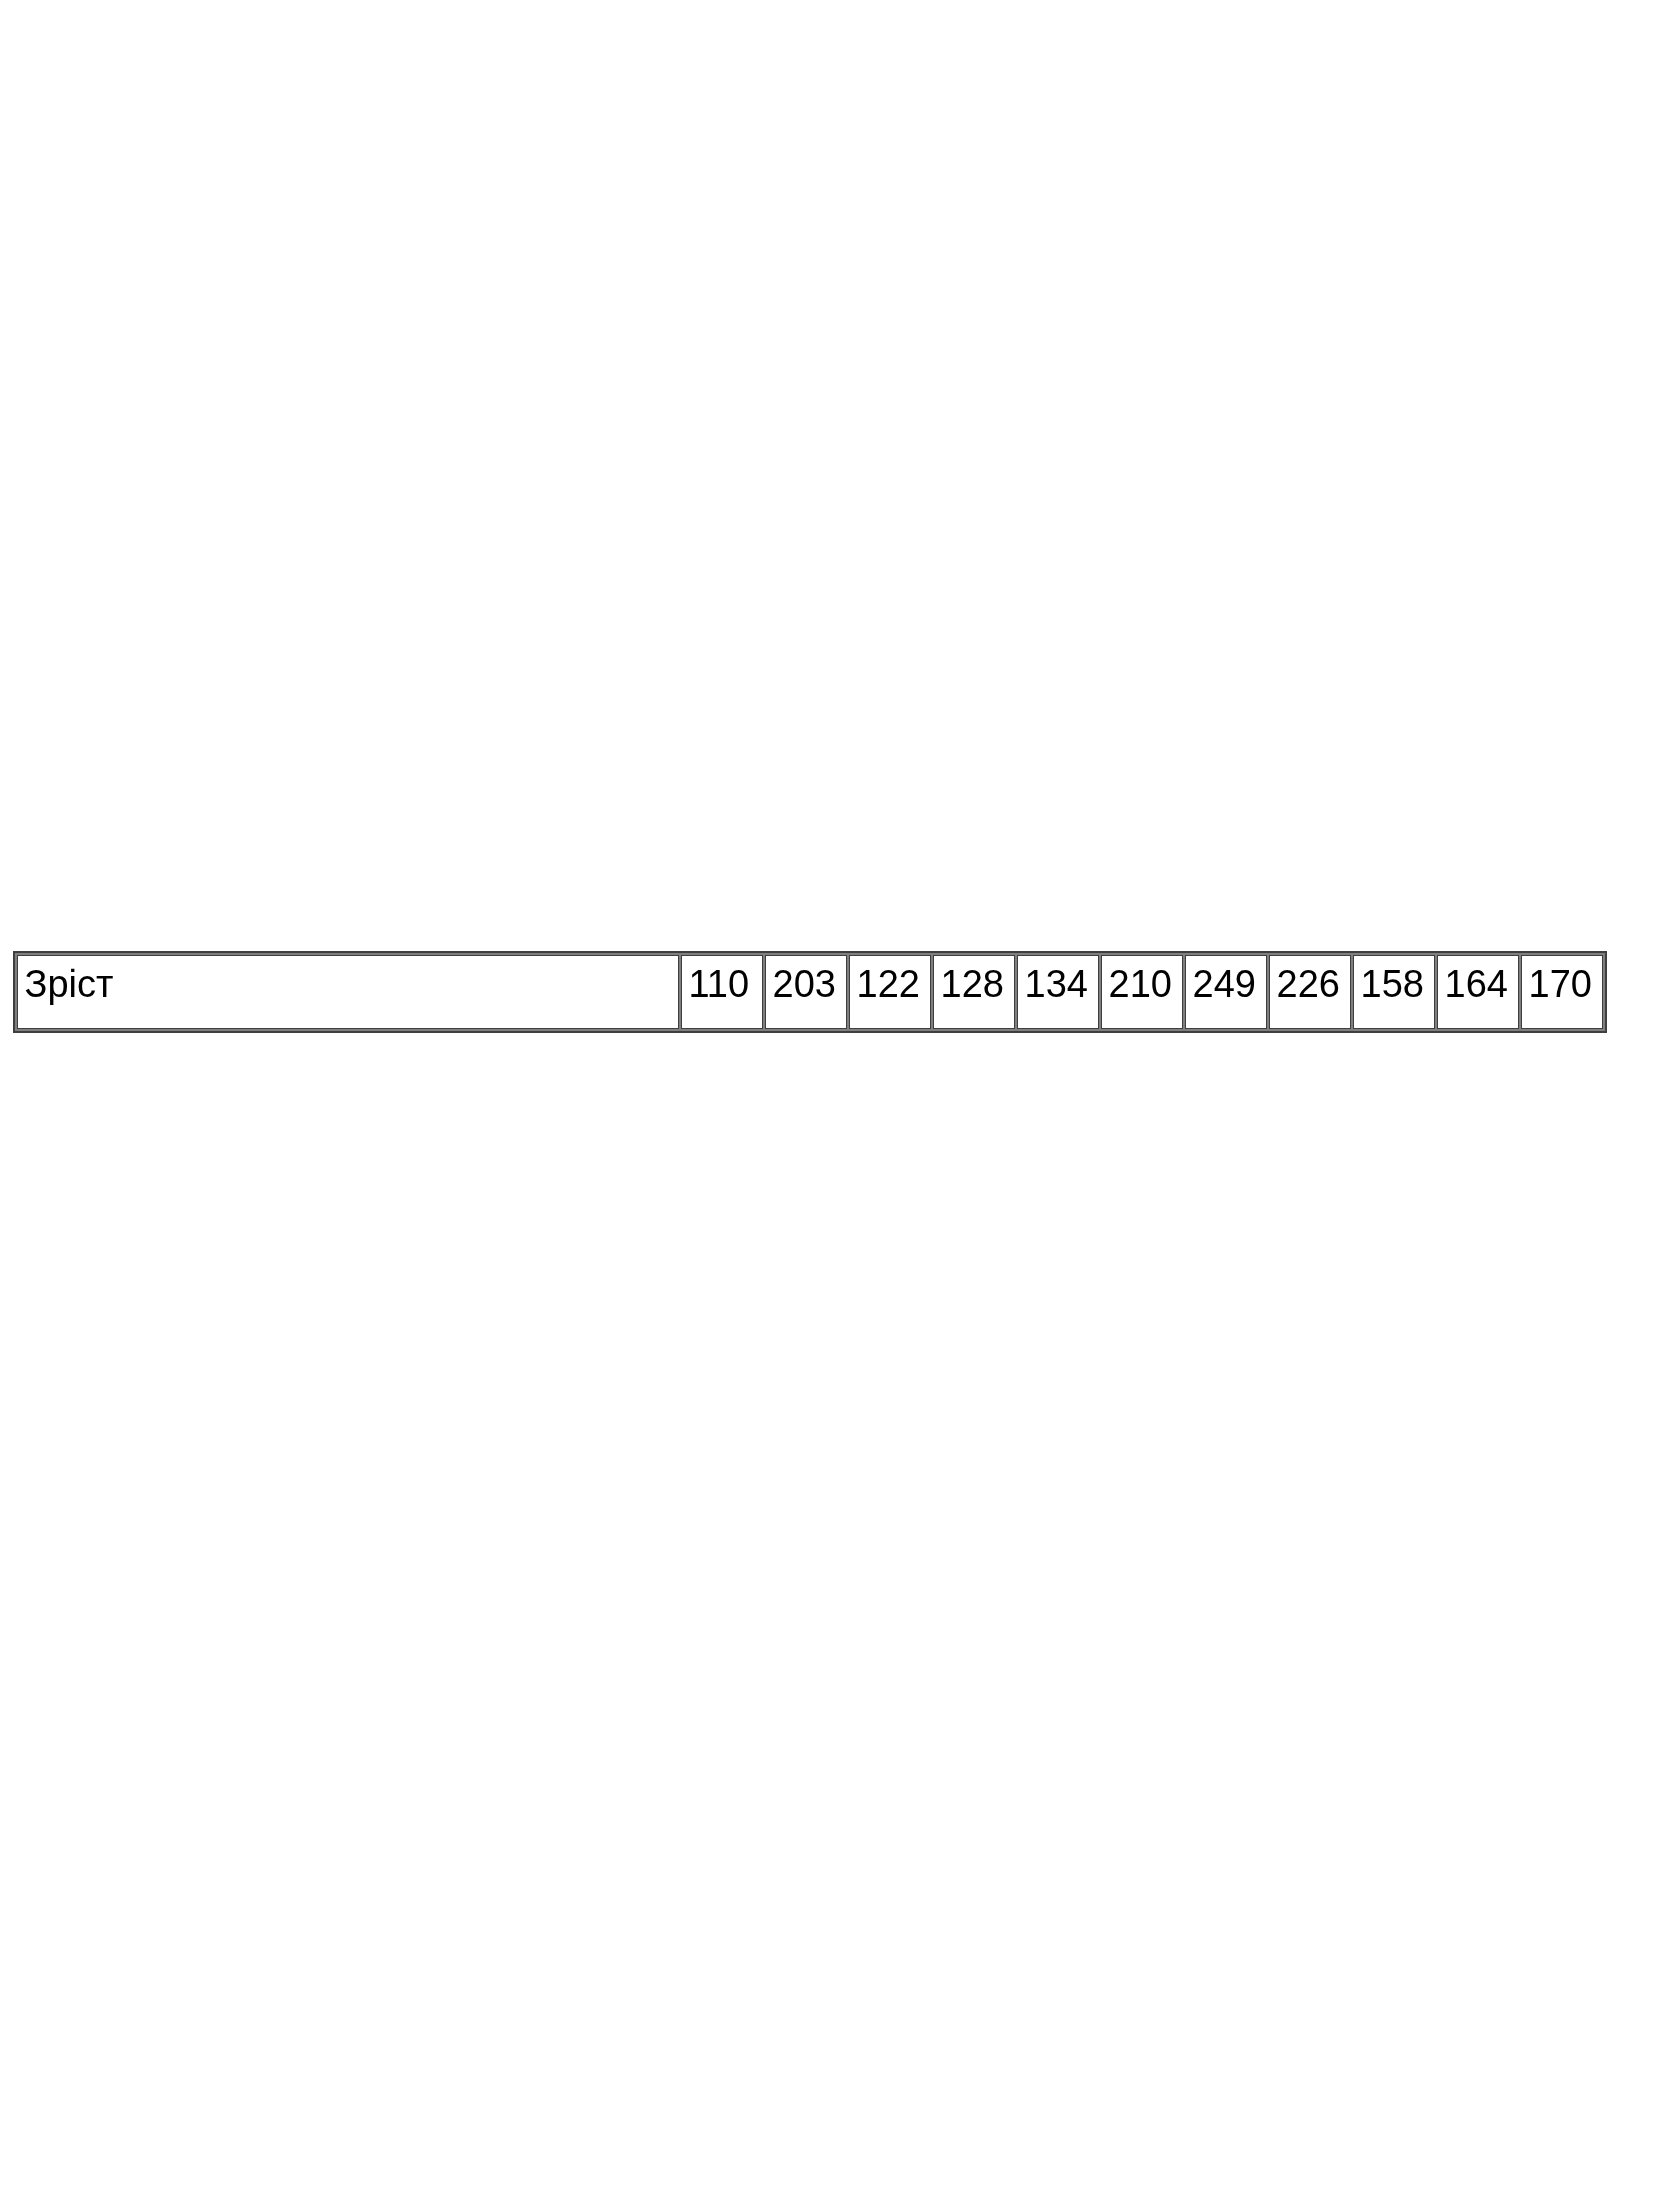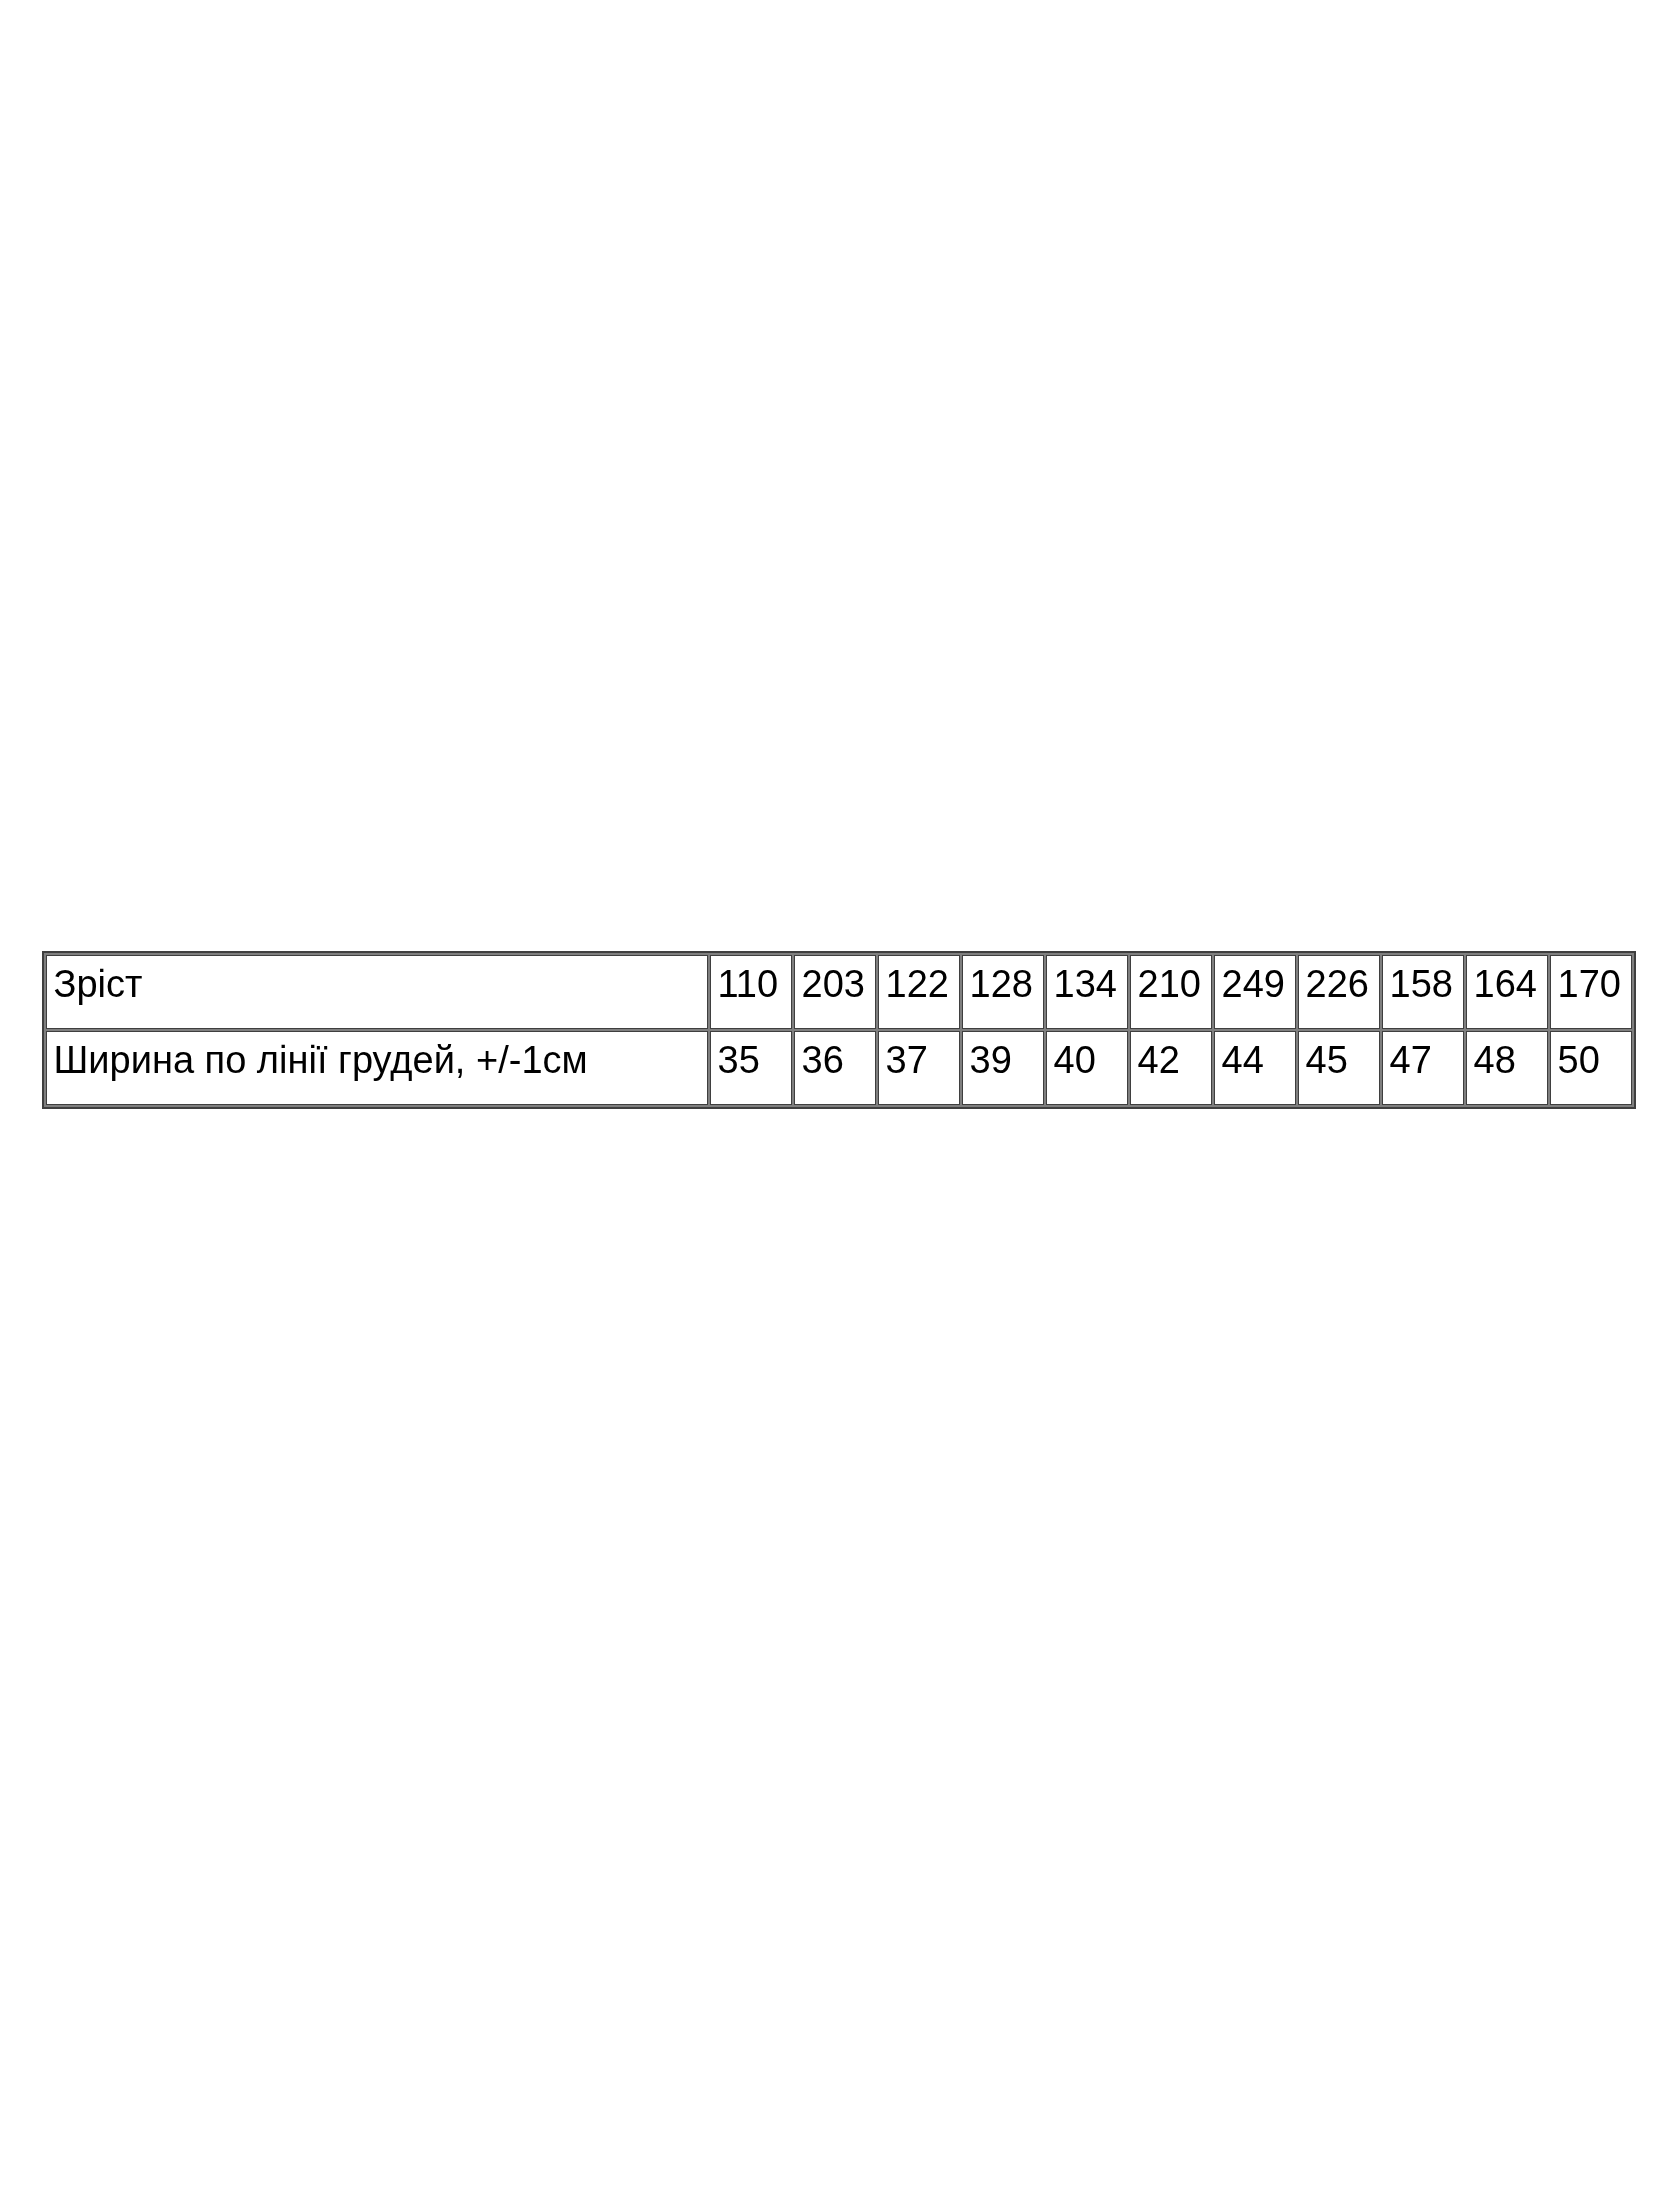--- a/index.html
+++ b/index.html
@@ -9,21 +9,21 @@
   }
   #page {
     position: relative;
     width: 1654px;
     height: 2205px;
     background: #ffffff;
     font-family: "Liberation Sans", sans-serif;
   }
   table#size-table {
     position: absolute;
-    left: 42px;
+    left: 13px;
     top: 951px;
     border-collapse: separate;
     border-spacing: 2.5px;
     background: #7f7f7f;            
     border: 2.5px solid #3f3f3f;       
     table-layout: fixed;
   }
   table#size-table td {
     box-sizing: border-box;
     background: #ffffff;
@@ -69,31 +69,17 @@
           <td>122</td>
           <td>128</td>
           <td>134</td>
           <td>210</td>
           <td>249</td>
           <td>226</td>
           <td>158</td>
           <td>164</td>
           <td>170</td>
         </tr>
-        <tr>
-          <td>Ширина по лінії грудей, +/-1см</td>
-          <td>35</td>
-          <td>36</td>
-          <td>37</td>
-          <td>39</td>
-          <td>40</td>
-          <td>42</td>
-          <td>44</td>
-          <td>45</td>
-          <td>47</td>
-          <td>48</td>
-          <td>50</td>
-        </tr>
       </tbody>
 </table>
 
 </div>
 
 
 </body></html>

